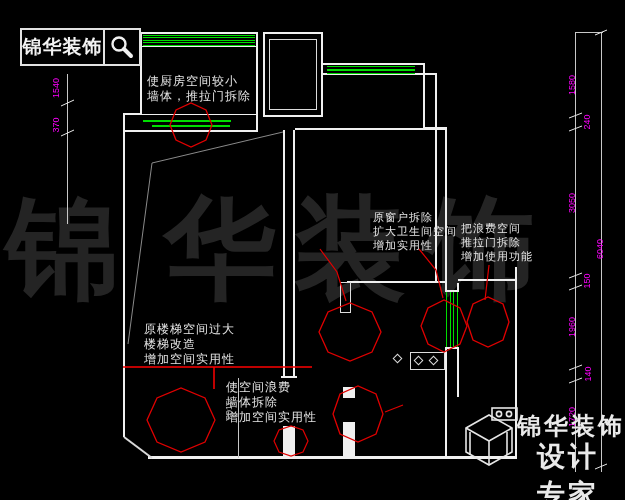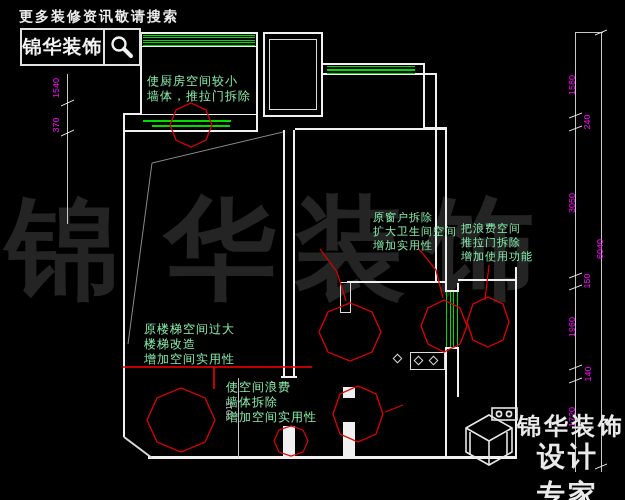--- a/index.html
+++ b/index.html
@@ -12,21 +12,21 @@
   .wall{position:absolute;background:#f0f0f0;z-index:3;}
   .box{position:absolute;border:2px solid #f0f0f0;background:transparent;z-index:3;}
   .box-thin{position:absolute;border:1px solid #dcdcdc;background:transparent;z-index:3;}
   .hatch-h{position:absolute;z-index:4;background:repeating-linear-gradient(180deg,#00dd00 0px,#00dd00 1px,transparent 1px,transparent 2.4px);}
   .hatch-h3{position:absolute;z-index:4;background:repeating-linear-gradient(180deg,#00dd00 0px,#00dd00 1.2px,transparent 1.2px,transparent 3.4px);}
   .hatch-v{position:absolute;z-index:4;background:repeating-linear-gradient(90deg,#00dd00 0px,#00dd00 1.2px,transparent 1.2px,transparent 3.6px);}
   .gline{position:absolute;background:#00dd00;z-index:4;}
   .dimline{position:absolute;background:#c8c8c8;z-index:3;}
   .overlay{position:absolute;left:0;top:0;z-index:5;}
   
-  .ann{position:absolute;color:#86efac;white-space:pre-line;z-index:6;line-height:15px;
+  .ann{position:absolute;color:#e5e5e5;white-space:pre-line;z-index:6;line-height:15px;
        font-size:12px;letter-spacing:1px;}
   .ann.small{font-size:11px;line-height:14px;}
   .vdim{position:absolute;color:#ff00ff;font-size:9px;width:28px;text-align:center;
         transform:rotate(-90deg);z-index:6;letter-spacing:0px;}
   .vdim.gray{color:#b5b5b5;}
   
   .search-hint{position:absolute;left:19px;top:8px;color:#ececec;font-size:14px;
        font-weight:bold;letter-spacing:2px;z-index:7;font-family:"DejaVu Serif",serif;}
   .logo-box{position:absolute;left:20px;top:28px;width:117px;height:34px;z-index:7;
        border:2px solid #e2e2e2;display:flex;align-items:stretch;background:#000;}
@@ -45,21 +45,20 @@
 </head>
 <body>
 
 <div id="stage">
 
   <span class="wm" style="left:6px">锦</span>
   <span class="wm" style="left:164px">华</span>
   <span class="wm" style="left:294px">装</span>
   <span class="wm" style="left:424px">饰</span>
 
-  <div class="search-hint">更多装修资讯敬请搜索</div>
   <div class="logo-box">
     <div class="logo-text">锦华装饰</div>
     <div class="logo-sep"></div>
     <div class="logo-glass">
       <svg width="26" height="26" viewBox="0 0 26 26">
         <circle cx="10" cy="10" r="6.5" fill="none" stroke="#f0f0f0" stroke-width="2.4"></circle>
         <line x1="15" y1="15" x2="22" y2="22" stroke="#f0f0f0" stroke-width="4" stroke-linecap="round"></line>
       </svg>
     </div>
   </div>

